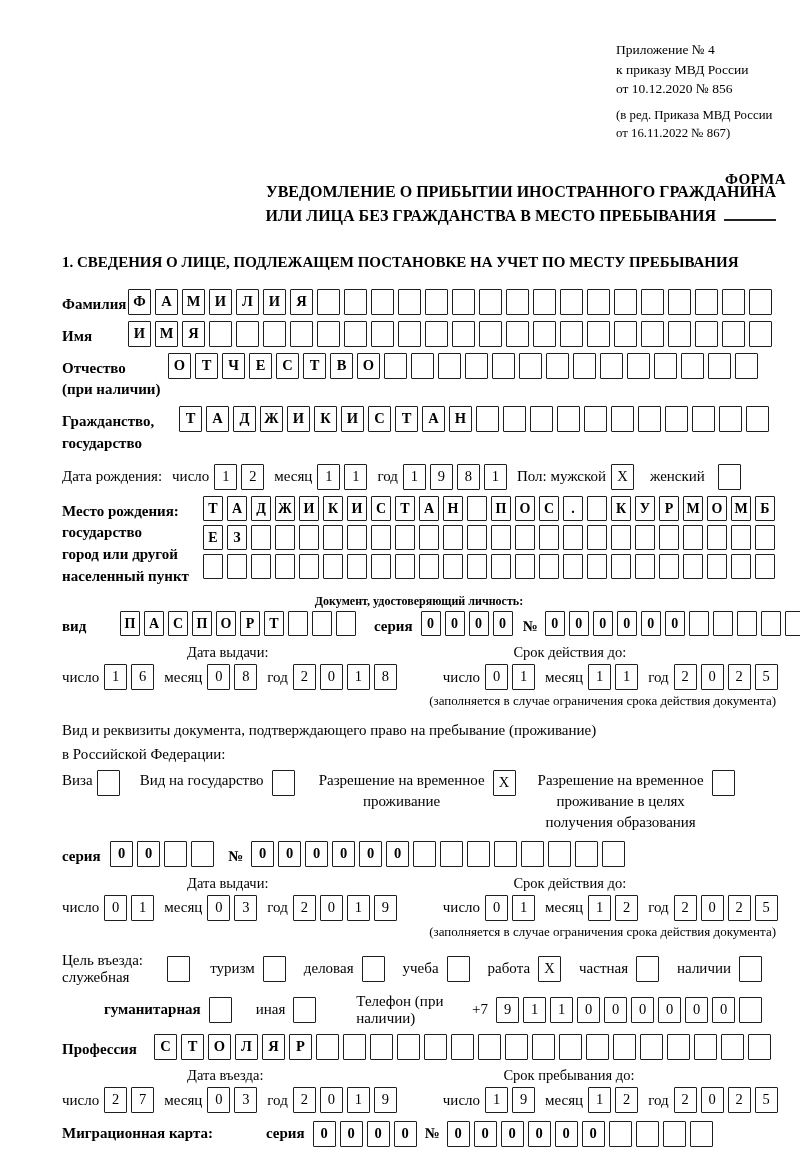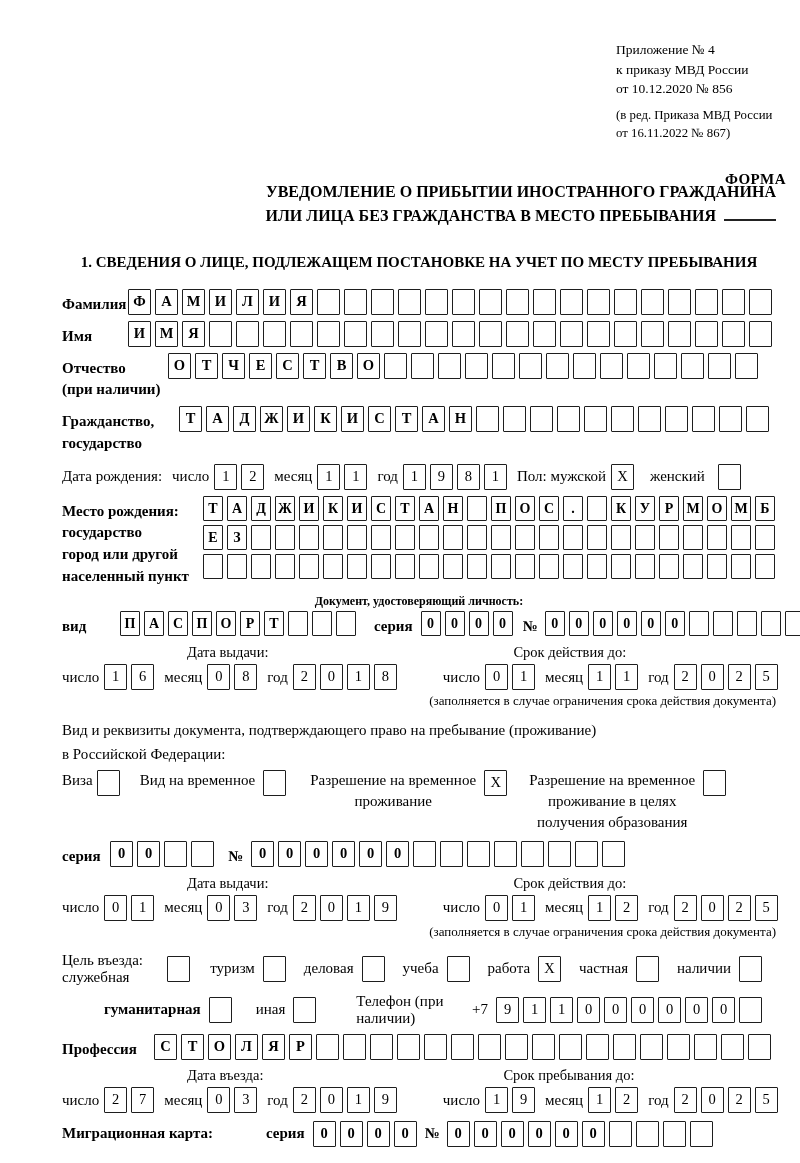--- a/index.html
+++ b/index.html
@@ -11,21 +11,21 @@
   }
   
   .hdr{position:absolute;top:40px;left:616px;width:170px;font-size:13.5px;line-height:1.45;}
   .hdr .l{display:block;}
   .hdr .sub{display:block;font-size:12.8px;}
   .hdr .sub.first{margin-top:7px;}
   .forma{display:block;margin-top:26px;text-align:right;font-weight:bold;font-size:15px;letter-spacing:.5px;}
   
   .title{margin-top:142px;text-align:right;font-weight:bold;font-size:16px;line-height:1.5;}
   .title .uline{display:inline-block;width:52px;border-bottom:2px solid #222;height:14px;margin-left:8px;}
-  .sect{margin-top:26px;font-weight:bold;font-size:15px;text-align:center;}
+  .sect{margin-top:26px;font-weight:bold;font-size:15px;}
   
   .row{display:flex;align-items:flex-start;margin-top:5px;font-weight:bold;}
   .lbl{flex:none;padding-top:5px;line-height:1.45;}
   .lbl .ln{display:block;}
   .grid{white-space:nowrap;display:inline-block;}
   .cell{
     box-sizing:border-box;display:inline-block;width:23px;height:26px;
     border:1.6px solid #1e1e1e;border-radius:1px;margin-right:4px;
     text-align:center;font-size:14.5px;line-height:23px;vertical-align:middle;background:#fff;
   }
@@ -164,21 +164,21 @@
   <div class="para">
     <span>Вид и реквизиты документа, подтверждающего право на пребывание (проживание)</span><br>
     <span>в Российской Федерации:</span>
   </div>
   <div class="visarow">
     <div class="opt">
       <span class="txt">Виза</span>
       <span class="grid cb" style="margin-left:4px;"><span class="cell"></span></span>
     </div>
     <div class="opt" style="margin-left:16px;">
-      <span class="txt">Вид на временное</span>
+      <span class="txt">Вид на государство</span>
       <span class="grid cb"><span class="cell"></span></span>
     </div>
     <div class="opt" style="margin-left:20px;">
       <span class="txt">
         <span class="ln">Разрешение на временное</span>
         <span class="ln">проживание</span>
       </span>
       <span class="grid cb"><span class="cell">X</span></span>
     </div>
     <div class="opt" style="margin-left:18px;">

